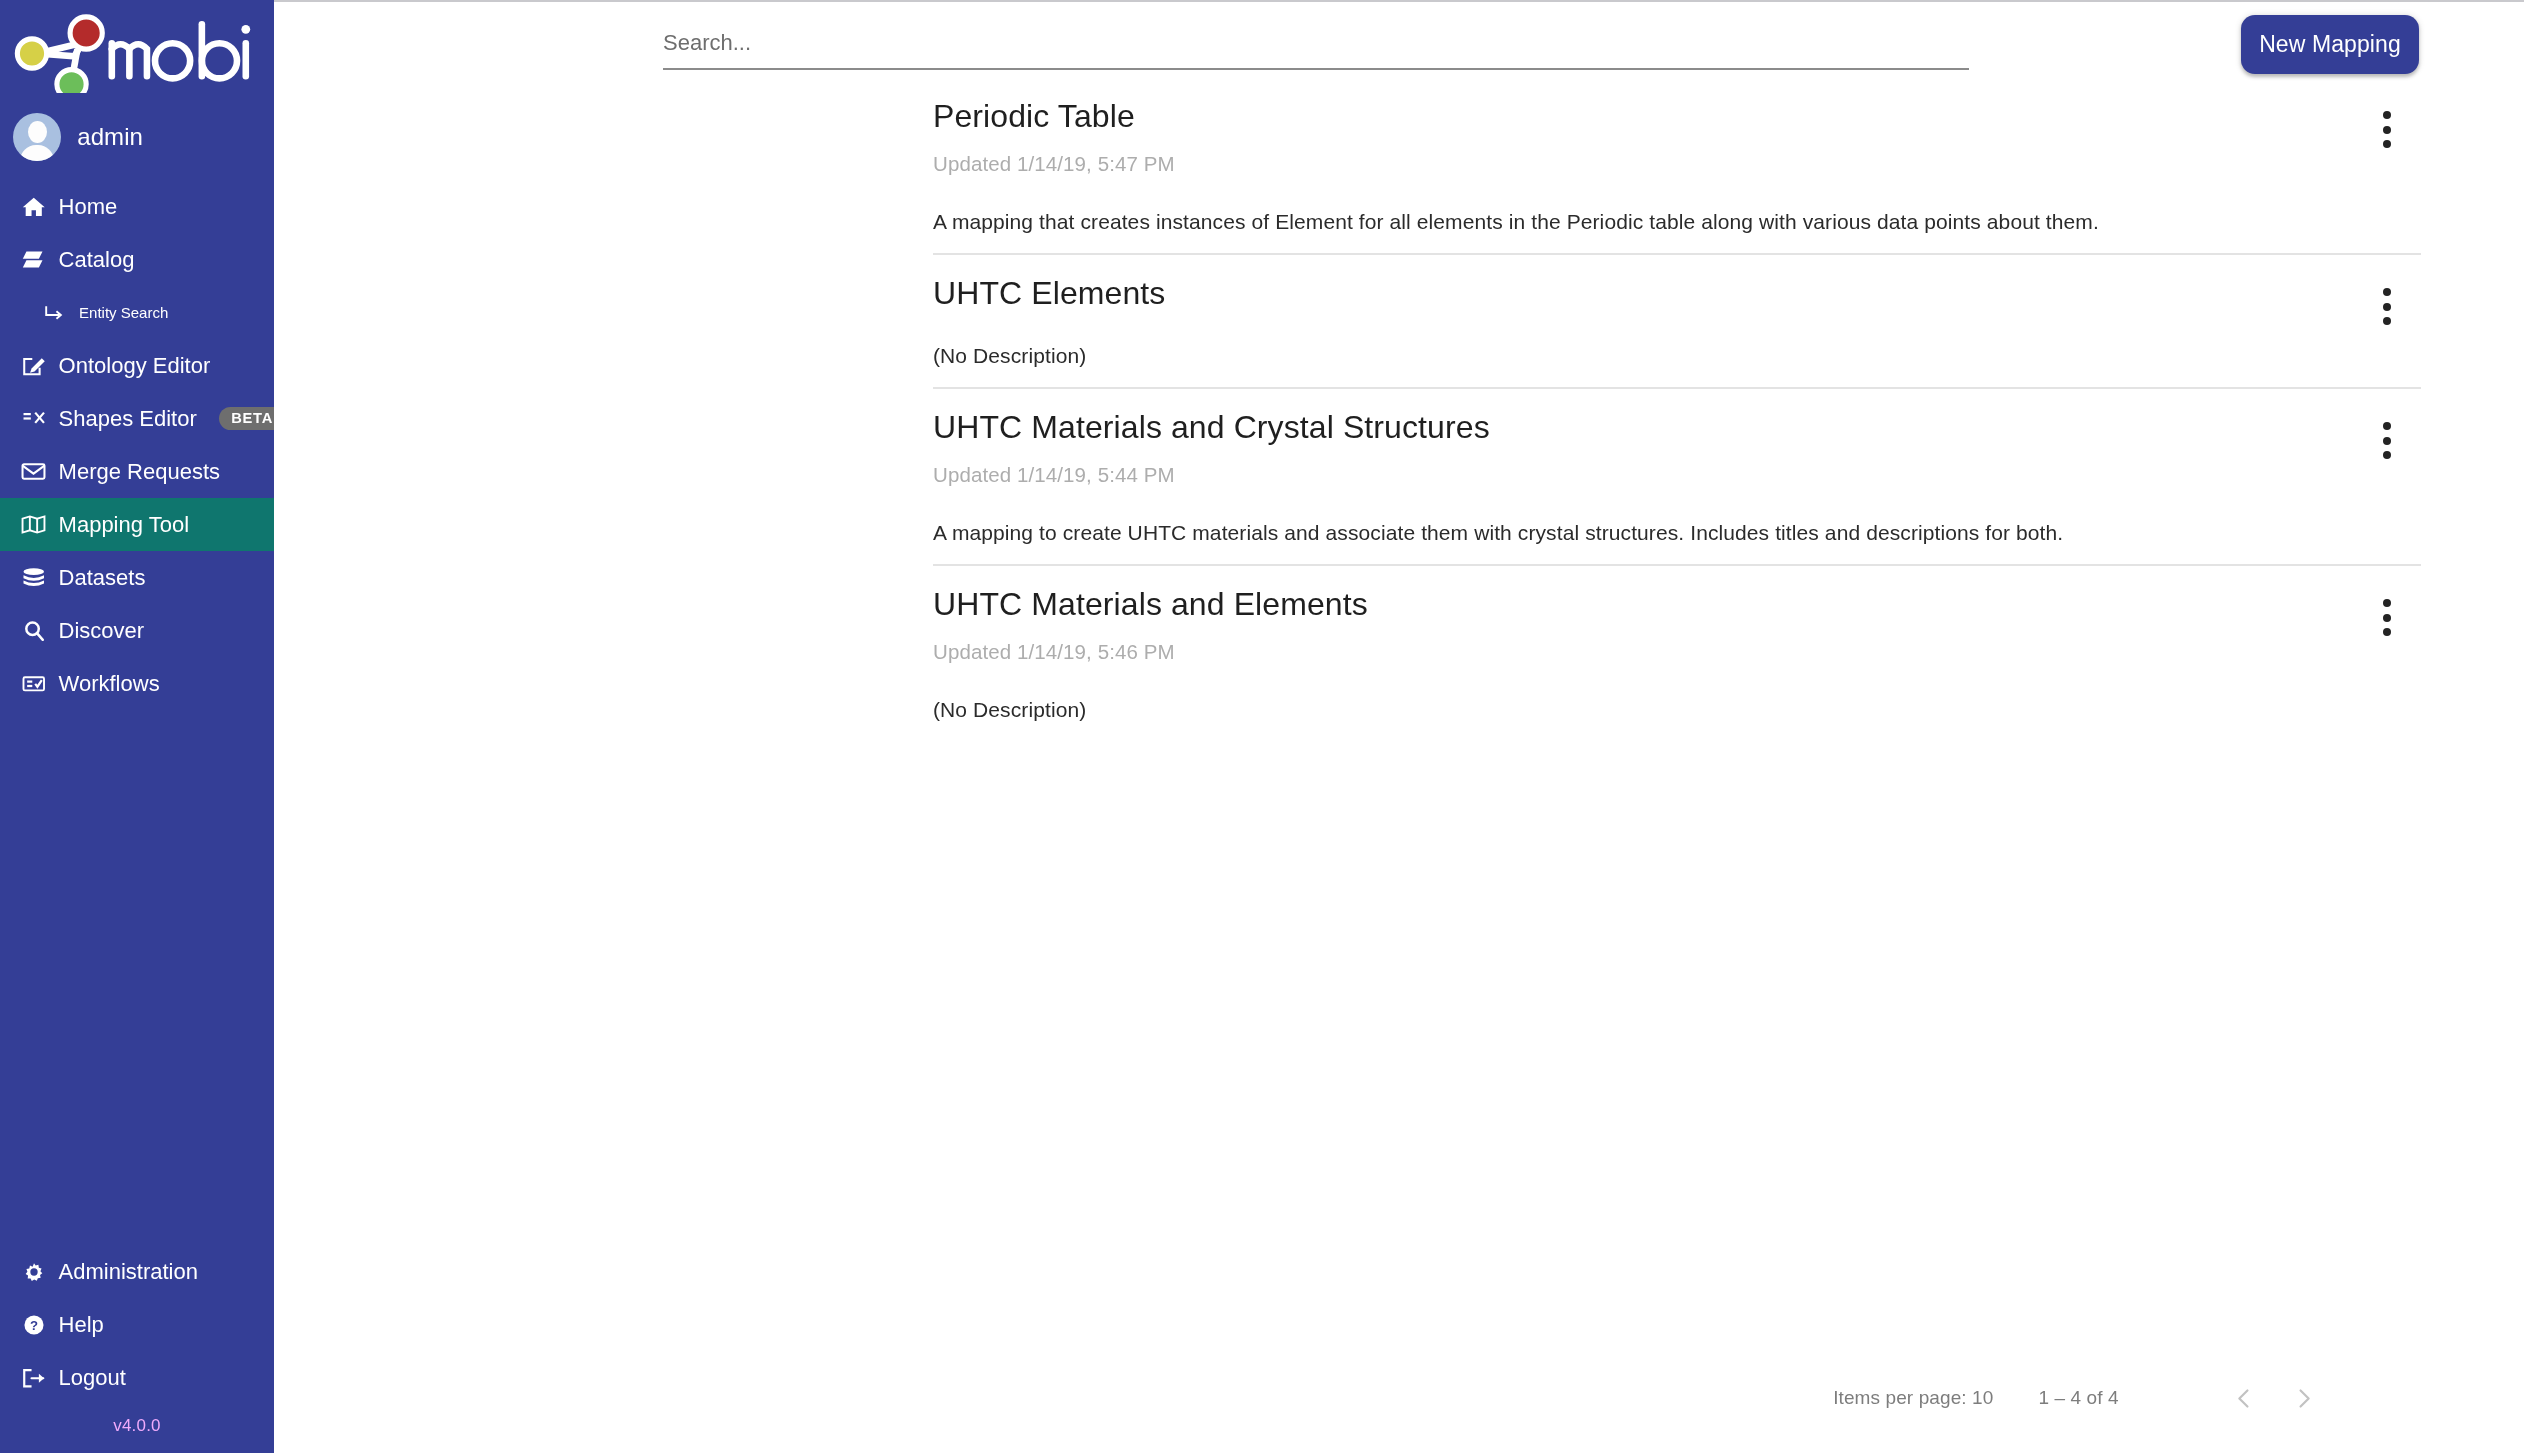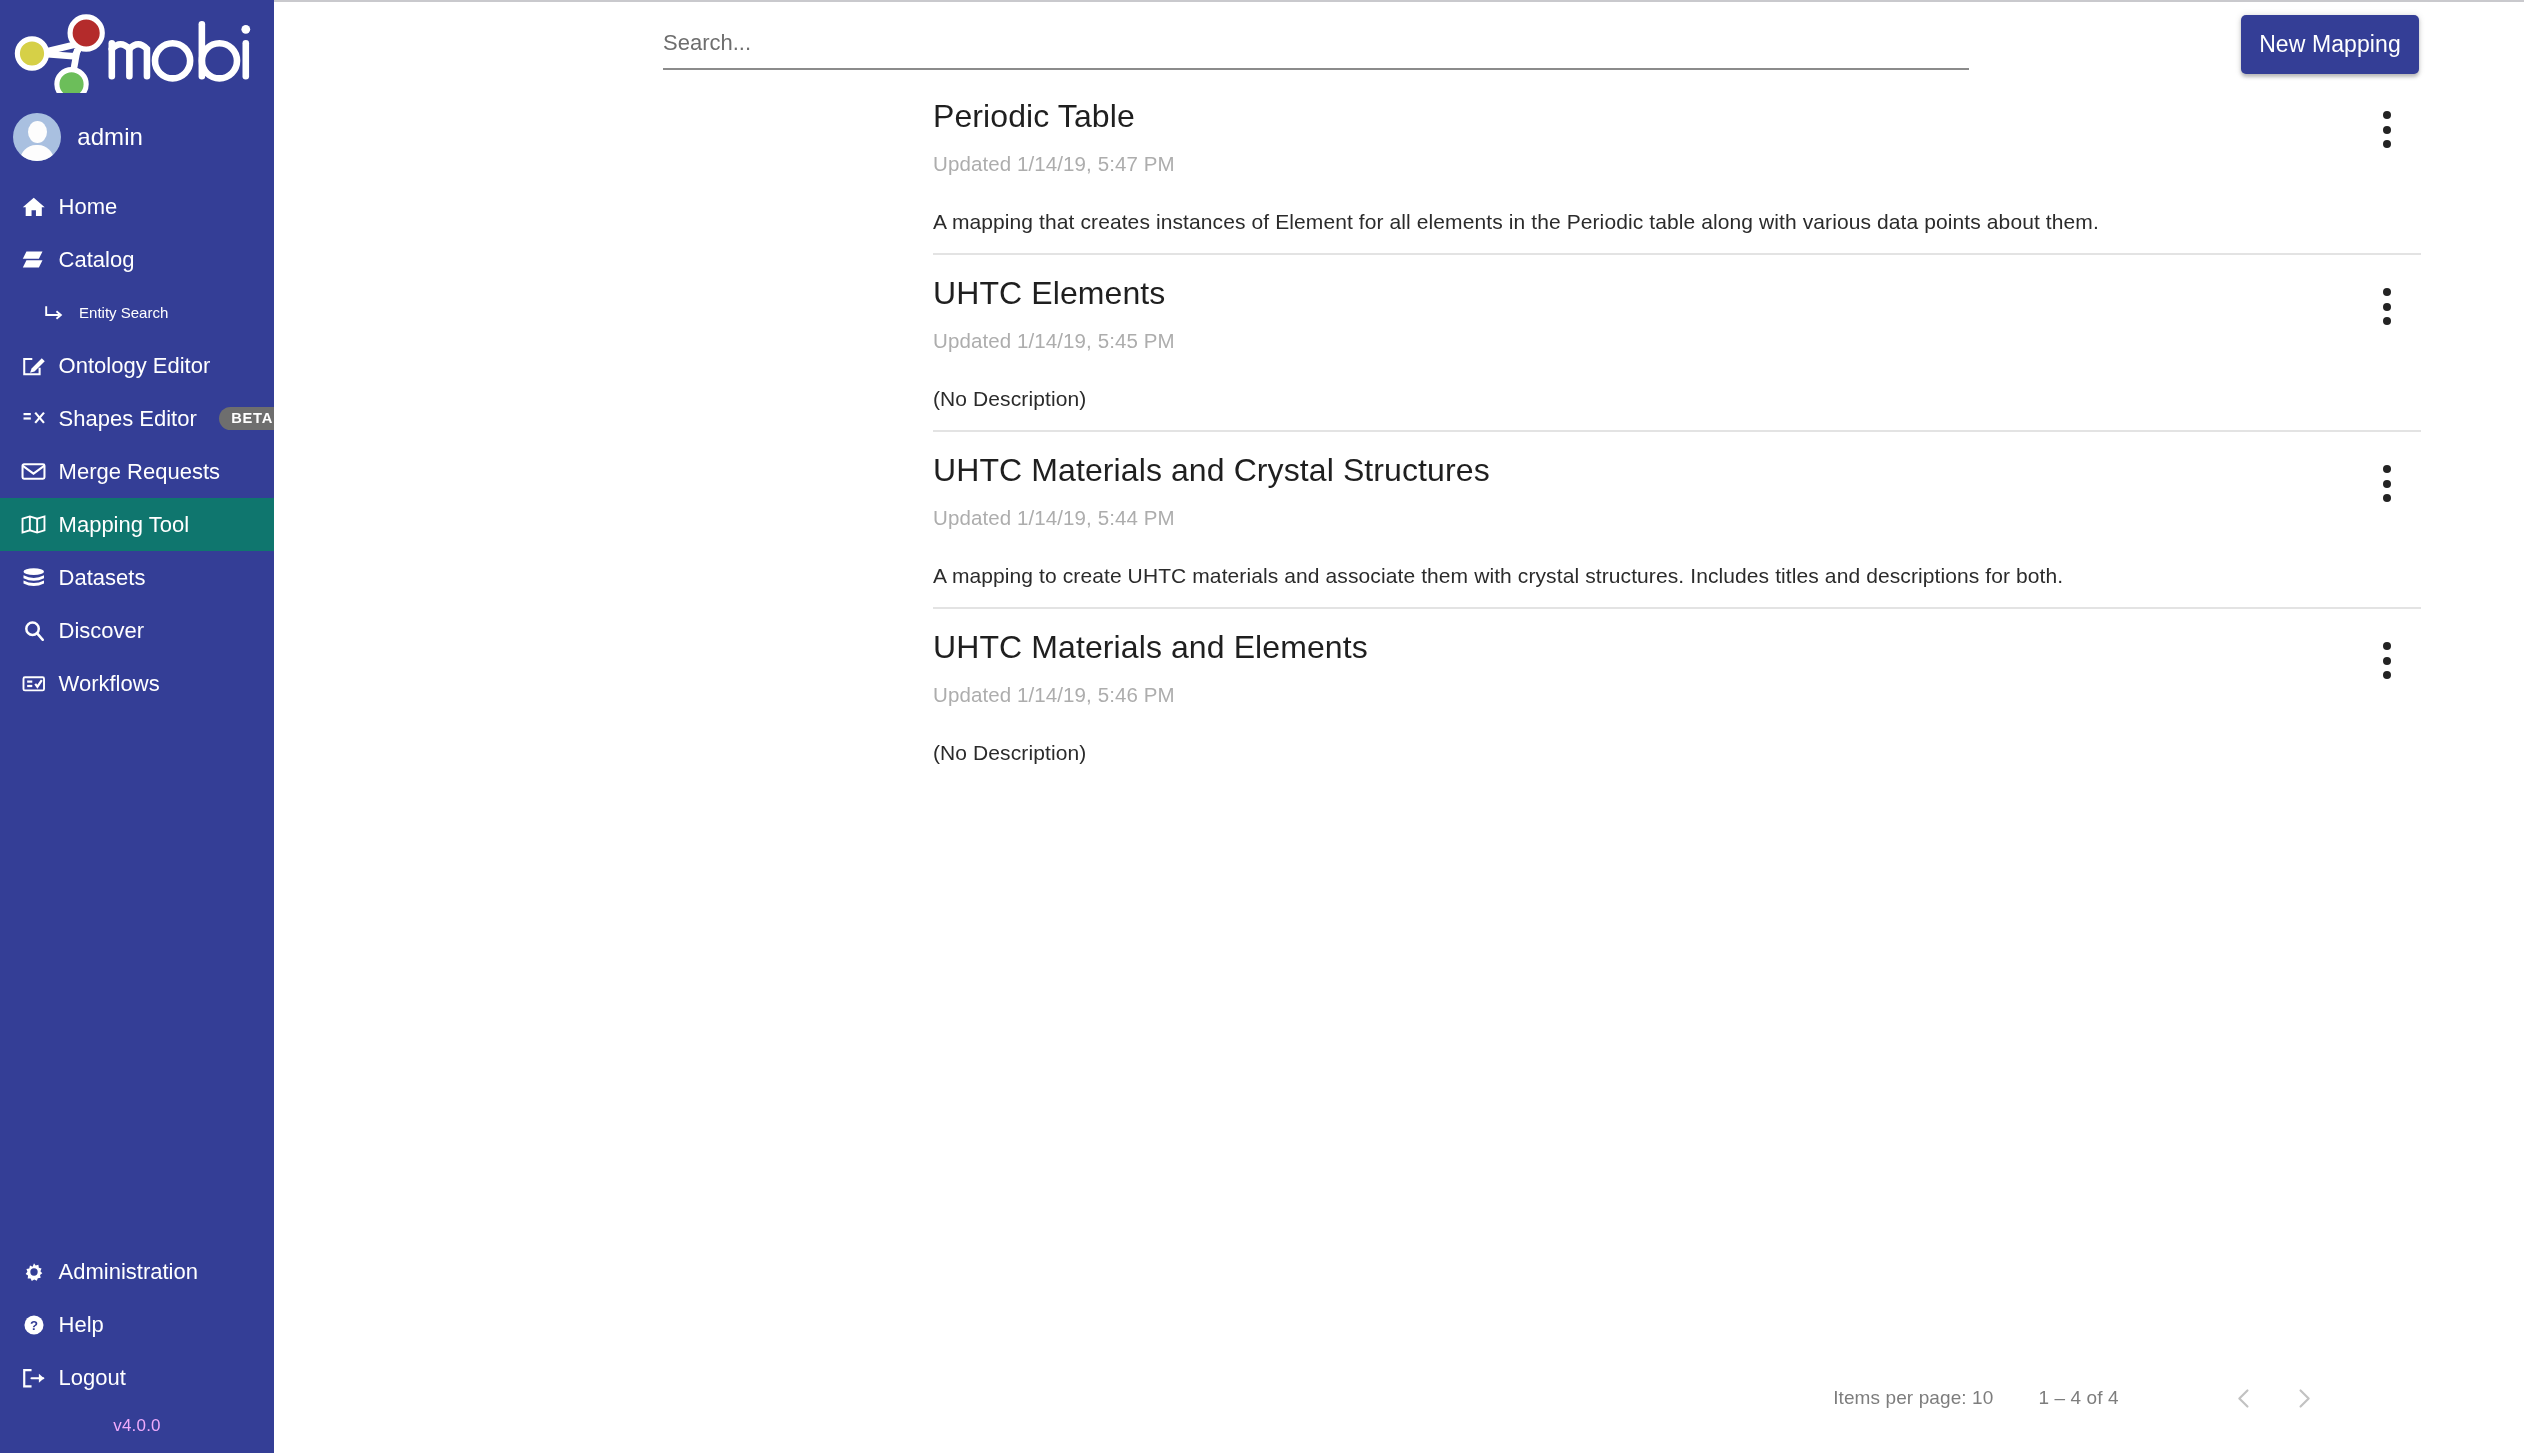--- a/index.html
+++ b/index.html
@@ -150,21 +150,21 @@
 
   .new-mapping-btn {
     position: absolute;
     left: 1967px;
     top: 13.2px;
     width: 178px;
     height: 59px;
     background: #343e96;
     color: #fff;
     border: none;
-    border-radius: 5px;
+    border-radius: 14px;
     font-family: "Liberation Sans", sans-serif;
     font-size: 23px;
     cursor: pointer;
     box-shadow: 0 2.2px 3.7px rgba(0,0,0,.22), 0 0.7px 7.3px rgba(0,0,0,.12);
     letter-spacing: 0.1px;
   }
 
   
   .list {
     position: absolute;
@@ -461,21 +461,20 @@
         <div class="record-desc">A mapping that creates instances of Element for all elements in the Periodic table along with various data points about them.</div>
         <button class="kebab">
           <span></span>
           <span></span>
           <span></span>
         </button>
       </article>
 
       <article class="record">
         <h2 class="record-title">UHTC Elements</h2>
-        <div class="record-updated">Updated 1/14/19, 5:45 PM</div>
         <div class="record-desc">(No Description)</div>
         <button class="kebab">
           <span></span>
           <span></span>
           <span></span>
         </button>
       </article>
 
       <article class="record">
         <h2 class="record-title">UHTC Materials and Crystal Structures</h2>

